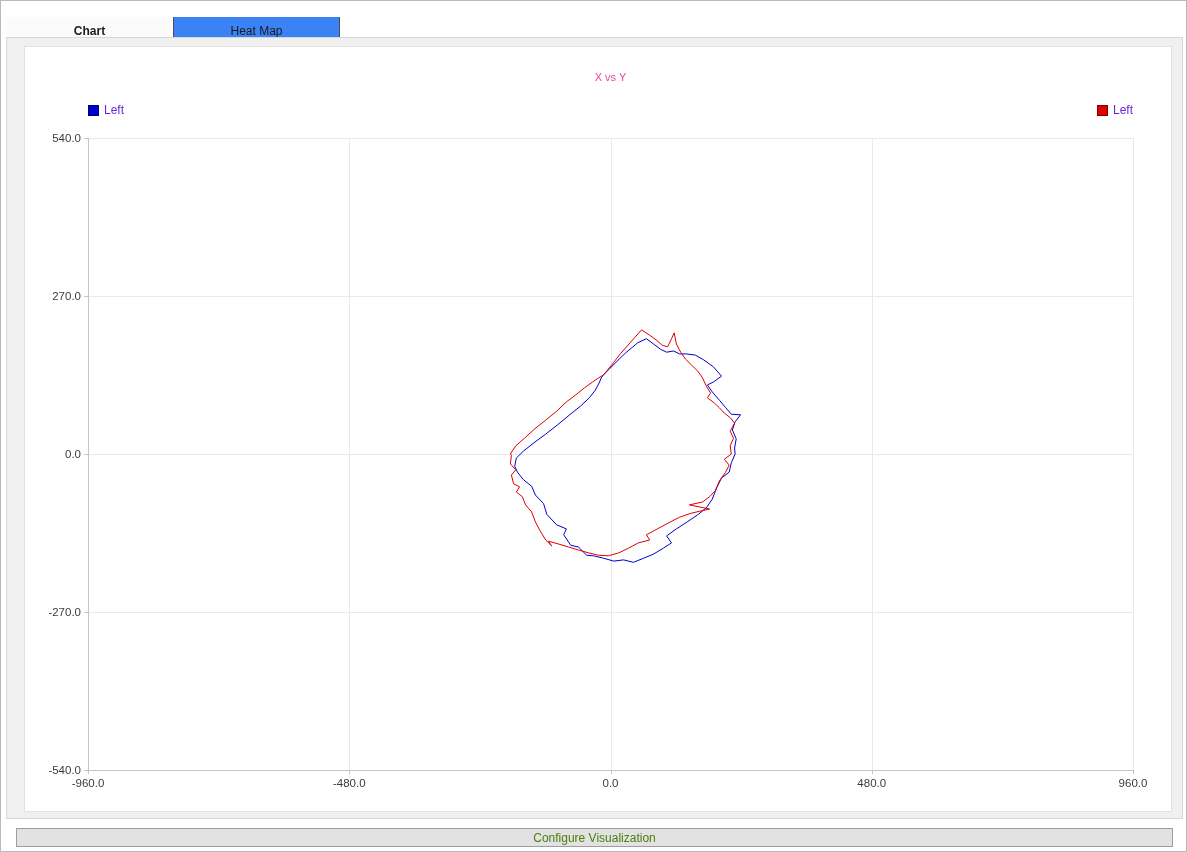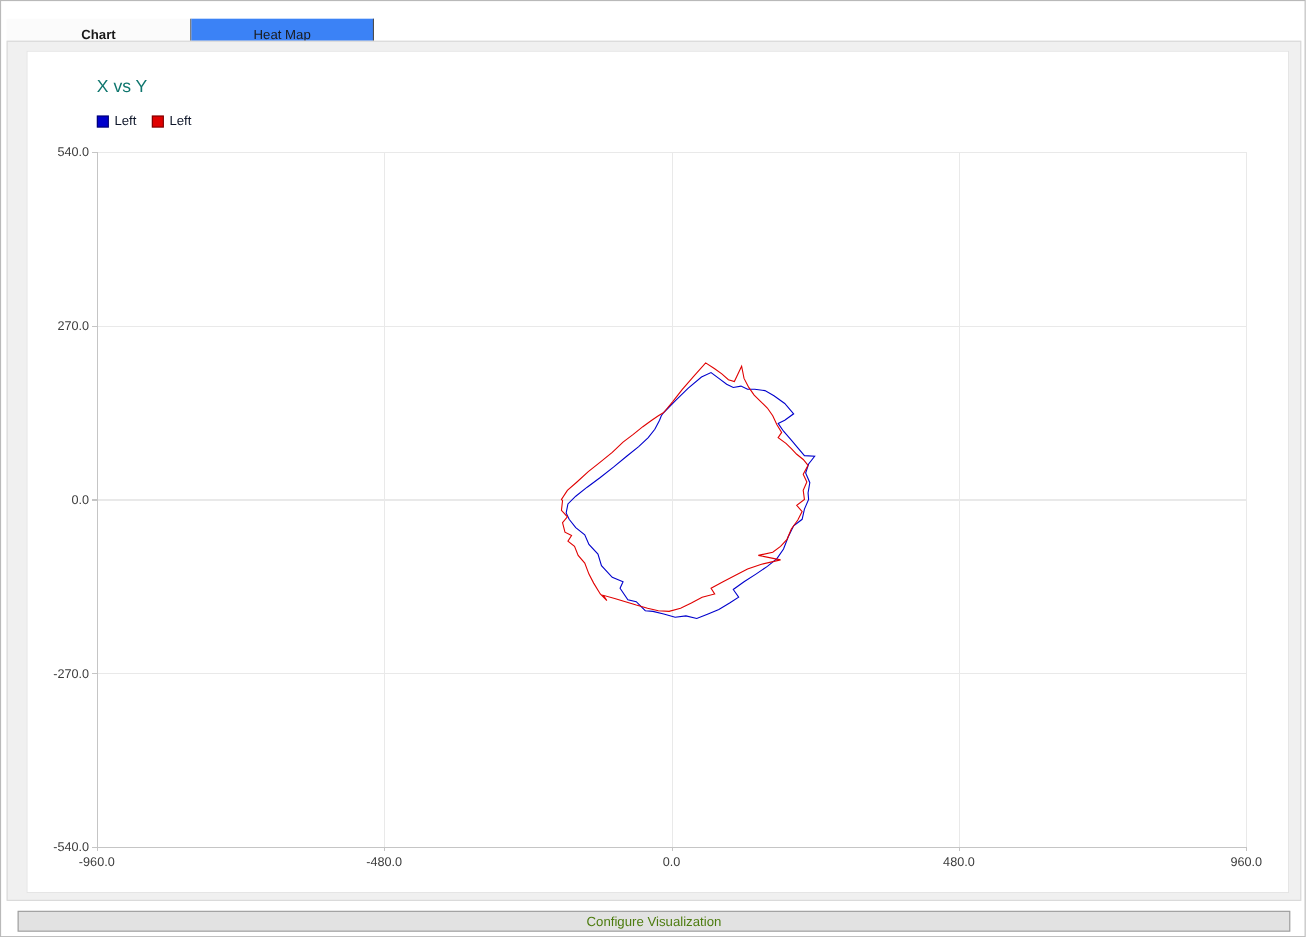--- a/index.html
+++ b/index.html
@@ -10,22 +10,22 @@
   #tabbar { position: absolute; left: 5px; top: 16px; height: 28px; display: flex; }
   .tab { height: 28px; display: flex; align-items: center; justify-content: center; font-size: 12px; color: #1a1a1a; cursor: pointer; background: #3b82f6; border-right: 1px solid #4d4d4d; border-bottom: 1px solid #3b82f6; }
   .tab.active { background: #fbfbfb; font-weight: bold; border-bottom: none; }
   #tab-chart { width: 168px; }
   #tab-heatmap { width: 166px; }
 
   
   #panel { position: absolute; left: 5px; top: 36px; width: 1177px; height: 782px; background: #f0f0f0; border: 1px solid #d8d8d8; }
   #chart-surface { position: absolute; left: 17px; top: 8px; width: 1148px; height: 766px; background: #ffffff; border: 1px solid #e3e3e3; }
 
-  #chart-title { position: absolute; left: 63px; top: 24px; width: 1045px; font-size: 16px; color: #0f766e; }
-  #chart-legend { position: absolute; left: 63px; top: 56px; width: 1045px; display: flex; justify-content: flex-start; align-items: center; gap: 14px; font-size: 12px; color: #0f172a; }
+  #chart-title { position: absolute; left: 63px; top: 24px; width: 1045px; text-align: center; font-size: 11px; color: #ec4899; }
+  #chart-legend { position: absolute; left: 63px; top: 56px; width: 1045px; display: flex; justify-content: space-between; align-items: center; gap: 14px; font-size: 12px; color: #6d28d9; }
   .legend-item { display: flex; align-items: center; gap: 5px; }
   .legend-swatch { width: 11px; height: 11px; border: 1px solid rgba(0,0,0,0.45); display: inline-block; }
 
   #chart-svg-container { position: absolute; left: 0; top: 0; width: 1148px; height: 766px; }
 
   
   #configure-btn { position: absolute; left: 15px; top: 827px; width: 1157px; height: 19px; background: #e2e2e2; border: 1px solid #9d9d9d; font-size: 12px; color: #4d7c0f; font-family: "Liberation Sans", sans-serif; display: flex; align-items: center; justify-content: center; cursor: pointer; }
 </style>
 </head>
 <body>

